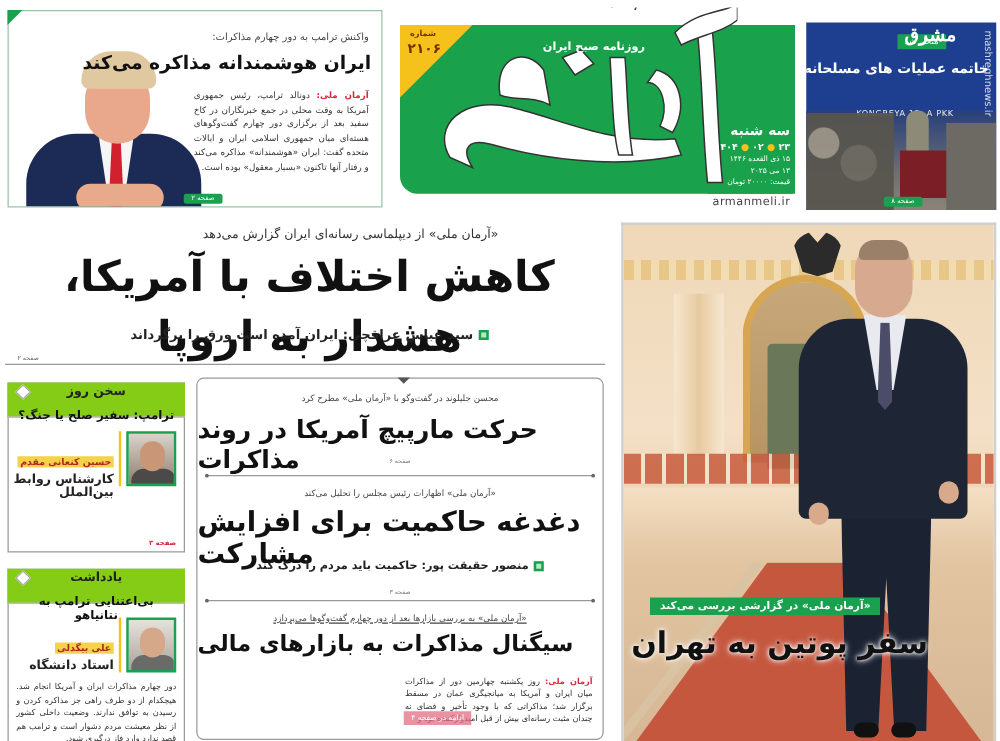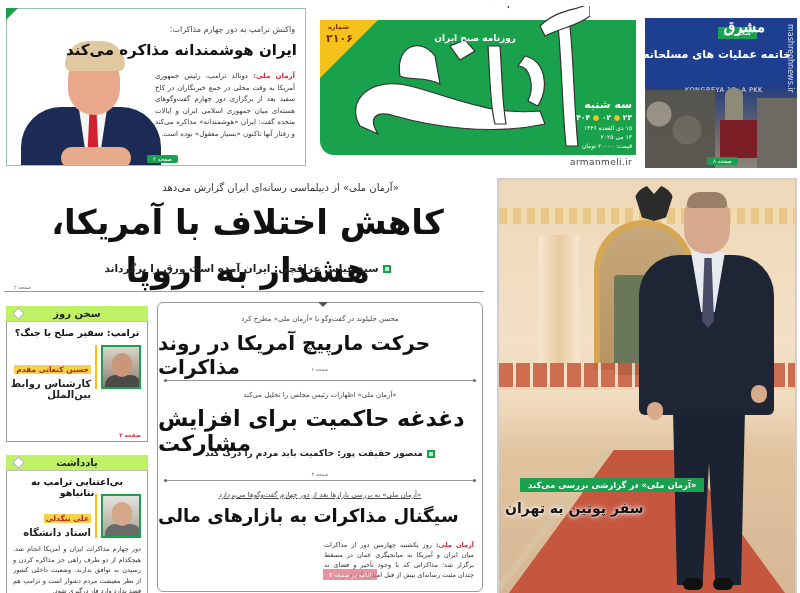--- a/index.html
+++ b/index.html
@@ -59,21 +59,21 @@
   
   .lead-kicker { left: 0; width: 495px; top: 182px; text-align:center; font-size: 10px; color:#333;margin-left:33px; }
   .lead-headline { left: 0; width: 495px; top: 198px; text-align:center; font-size: 34px; font-weight:bold; color:#111; letter-spacing:-1px; line-height: 48px; }
   .lead-sub { left: 0; width: 495px; top: 262px; text-align:center; font-size: 10.5px; color:#222; font-weight:bold; }
   .green-sq { display:inline-block; width:8px; height:8px; border:2px solid #1aa150; background:#bde8c8; margin-left:4px; vertical-align: middle; }
   .rule { height: 1px; background:#999; }
   .page-ref { font-size: 5px; color:#666; }
 
   
   .oped { left: 6px; width: 142px; border: 1px solid #999; background:#fff; }
-  .oped .hdr { position:absolute; left:-1px; right:-1px; top:-1px; height: 16px; background: #bef264; border-bottom:1px solid #bbb;padding-left:11px; }
+  .oped .hdr { position:absolute; left:-1px; right:-1px; top:-1px; height: 28px; background: #84cc16; border-bottom:1px solid #bbb;padding-left:11px; }
   .oped .hdr .diamond { position:absolute; left: 8px; top: 3px; width: 9px; height: 9px; background:#fff; border:1px solid #aaa; transform: rotate(45deg); }
   .oped .hdr .t { position:absolute; right: 0; left: 0; top: 2px; text-align:center; font-size: 10px; font-weight:bold; color:#222; }
   .oped .title { position:absolute; right: 6px; left: 6px; top: 20px; text-align:center; font-size: 9.5px; font-weight:bold; color:#111; }
   .oped .photo { position:absolute; right: 6px; top: 38px; width: 40px; height: 44px; border: 2px solid #1aa150; background: linear-gradient(#d9d4cc, #8e7f6f); overflow:hidden; }
   .oped .photo .head { position:absolute; left: 9px; top: 6px; width: 20px; height: 24px; border-radius: 10px; background:#c99777; }
   .oped .photo .body { position:absolute; left: 2px; top: 28px; width: 36px; height: 20px; border-radius: 10px 10px 0 0; background:#4b4a48; }
   .oped .ybar { position:absolute; right: 50px; top: 38px; width: 2px; height: 44px; background:#f4c21b; }
   .oped .author { position:absolute; right: 56px; top: 58px; font-size: 7.5px; font-weight:bold; background:#f4d34a; color:#b0261e; padding: 0 2px; }
   .oped .role { position:absolute; right: 56px; top: 71px; font-size: 10px; color:#222; font-weight:bold; }
   .oped .body-text { position:absolute; right: 6px; left: 6px; top: 88px; font-size: 6.5px; line-height: 10.5px; color:#333; text-align: justify; }
@@ -109,21 +109,21 @@
   .putin .man-shirt { position:absolute; left: 192px; top: 72px; width: 34px; height: 60px; background:#e8eaf0; clip-path: polygon(0 0,100% 0,70% 100%,30% 100%); }
   .putin .man-tie { position:absolute; left: 203px; top: 78px; width: 12px; height: 70px; background:#4b4d68; clip-path: polygon(20% 0,80% 0,100% 90%,50% 100%,0 90%); }
   .putin .man-head { position:absolute; left: 185px; top: 14px; width: 46px; height: 60px; border-radius: 22px 22px 24px 24px; background: #d7a98e; }
   .putin .man-hair { position:absolute; left: 188px; top: 12px; width: 40px; height: 16px; border-radius: 20px 20px 6px 6px; background: #9a8068; }
   .putin .man-legs { position:absolute; left: 170px; top: 230px; width: 80px; height: 175px; background: #1b2232; clip-path: polygon(5% 0, 95% 0, 90% 100%, 58% 100%, 50% 30%, 42% 100%, 10% 100%); }
   .putin .hand-l { position:absolute; left: 148px; top: 222px; width: 16px; height: 18px; border-radius: 8px; background:#d9a98c; }
   .putin .hand-r { position:absolute; left: 252px; top: 205px; width: 16px; height: 18px; border-radius: 8px; background:#d9a98c; }
   .putin .shoe-l { position:absolute; left: 184px; top: 398px; width: 20px; height: 12px; border-radius: 6px; background:#111; }
   .putin .shoe-r { position:absolute; left: 214px; top: 398px; width: 20px; height: 12px; border-radius: 6px; background:#111; }
   .putin-kicker { left: 520px; top: 478px; background:#1aa150; color:#fff; font-size: 8.5px; padding: 2px 8px; font-weight:bold; }
-  .putin-headline { left: 505px; top: 500px; font-size: 14px; font-weight:bold; color:#111; text-shadow: 0 0 3px #fff, 0 0 6px #fff; letter-spacing:-0.5px; }
+  .putin-headline { left: 505px; top: 500px; font-size: 24px; font-weight:bold; color:#111; text-shadow: 0 0 3px #fff, 0 0 6px #fff; letter-spacing:-0.5px; }
 </style>
 </head>
 <body>
 
 <div class="abs trump-box">
   <div class="corner-tri"></div>
   <div class="trump-photo">
     <div class="bg"></div>
       <div class="suit"></div>
       <div class="shirt"></div>

